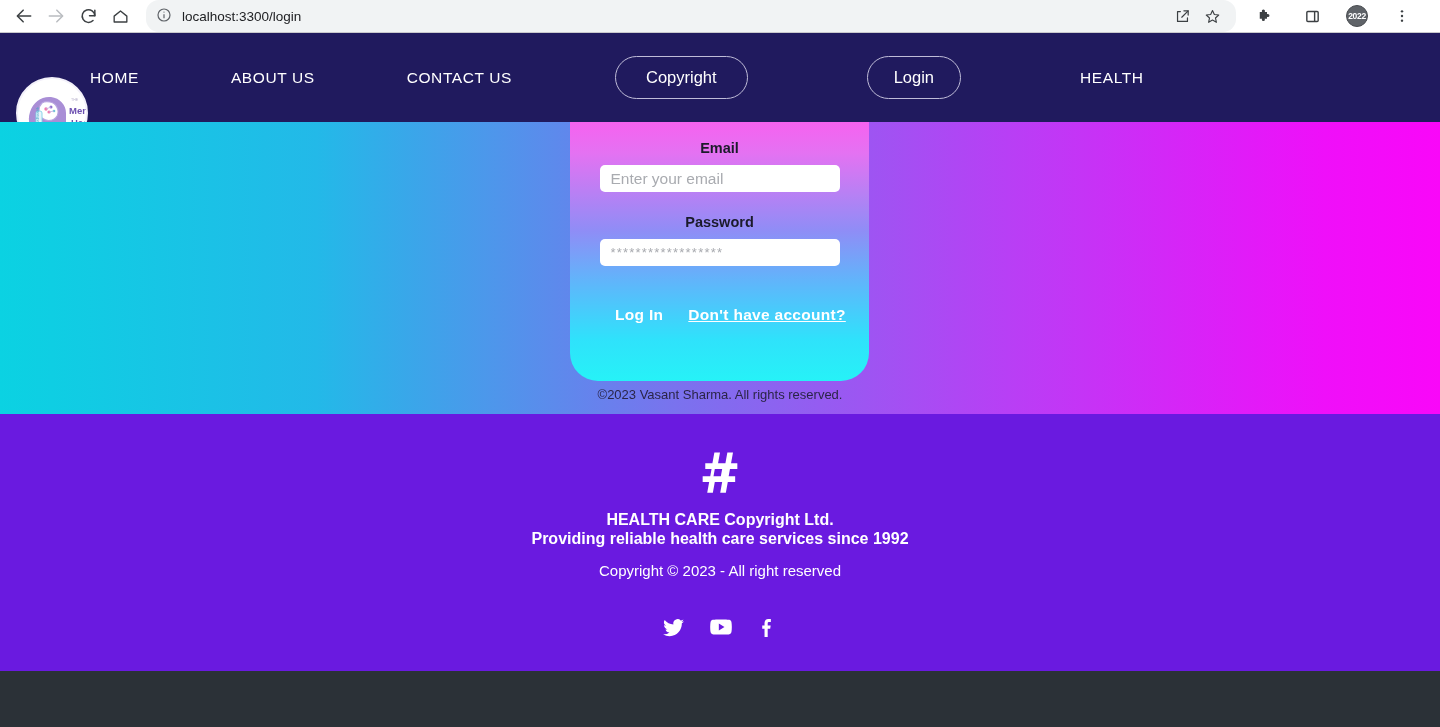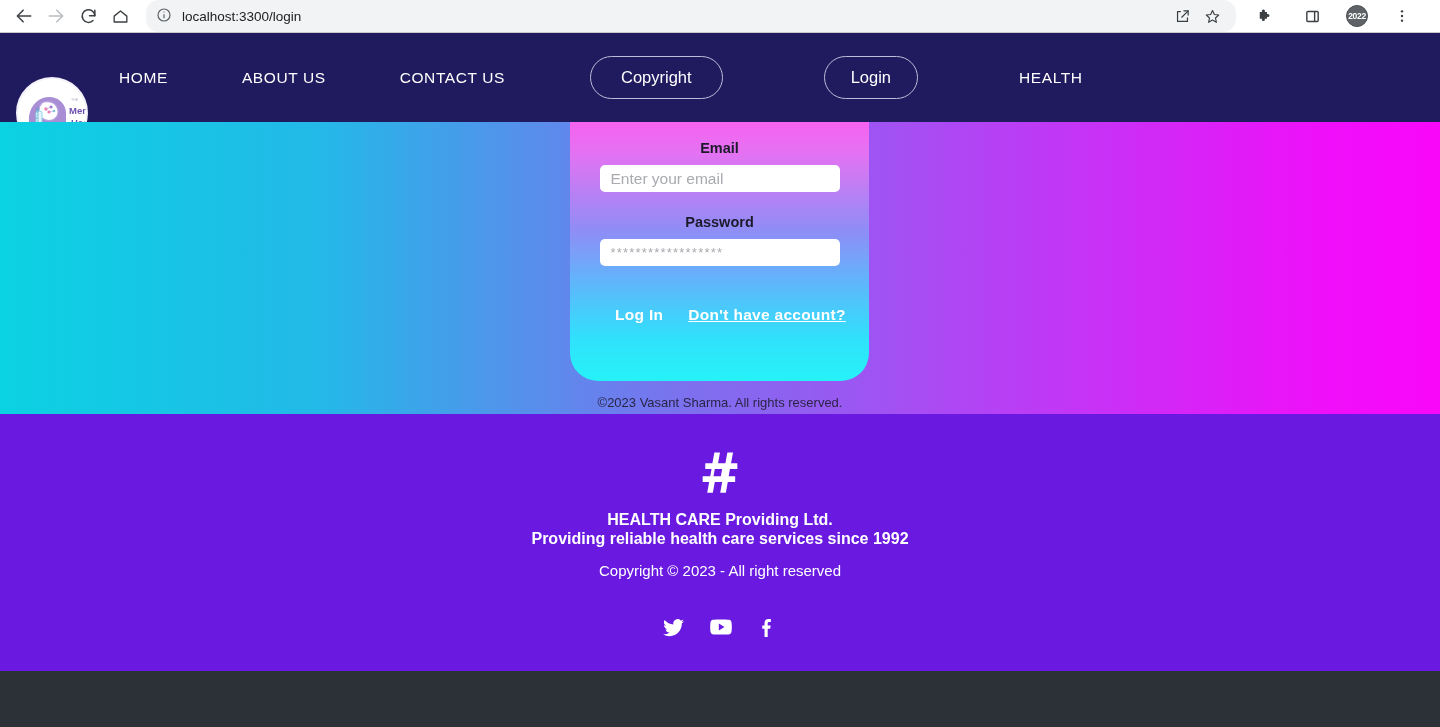--- a/index.html
+++ b/index.html
@@ -67,22 +67,22 @@
     position: absolute; left: 16px; top: 44px;
     width: 72px; height: 72px; border-radius: 50%;
     background: #fdfdff;
     border: 2px solid #f3f1fa;
     overflow: hidden;
   }
   .brand-logo svg { display: block; }
 
   .nav-links {
     display: flex; align-items: center;
-    margin-left: 119px;
-    gap: 0;
+    margin-left: 90px;
+    gap: 18px;
   }
   .nav-link {
     color: #ffffff;
     font-size: 15.5px;
     letter-spacing: 0.6px;
     text-decoration: none;
     white-space: nowrap;
   }
   .nav-link.home { margin-right: 74px; }
   .nav-link.about { margin-right: 74px; }
@@ -149,21 +149,21 @@
     font-weight: bold;
     font-size: 15.5px;
     letter-spacing: 0.3px;
     background: none; border: none;
     font-family: "Liberation Sans", sans-serif;
     cursor: pointer;
     white-space: nowrap;
   }
   .hero-copyright {
     position: absolute;
-    left: 0; right: 0; bottom: 4px;
+    left: 0; right: 0; bottom: 12px;
     text-align: center;
     color: #2a2547;
     font-size: 13px;
   }
 
   
   .site-footer {
     width: 100%; height: 257px;
     background: #6a1ae0;
     color: #ffffff;
@@ -312,21 +312,21 @@
   </div>
   <div class="hero-copyright">©2023 Vasant Sharma. All rights reserved.</div>
 </div>
 
 <div class="site-footer">
   <div class="footer-hash">
     <svg width="52" height="52" viewBox="0 0 24 24" fill="currentColor">
       <path d="M9.4 3h2.6l-.9 5h3.4l.9-5h2.6l-.9 5H20v2.6h-3.4l-.6 3.4H19v2.6h-3.4l-.9 5h-2.6l.9-5H9.6l-.9 5H6.1l.9-5H4v-2.6h3.5l.6-3.4H5.2V8h3.3l.9-5zm.2 7.6-.6 3.4h3.4l.6-3.4H9.6z"></path>
     </svg>
   </div>
-  <div class="footer-line">HEALTH CARE Providing Ltd.</div>
+  <div class="footer-line">HEALTH CARE Copyright Ltd.</div>
   <div class="footer-line">Providing reliable health care services since 1992</div>
   <div class="footer-copy">Copyright © 2023 - All right reserved</div>
   <div class="socials">
     <a href="#">
       <svg width="25" height="25" viewBox="0 0 24 24" fill="currentColor">
           <path d="M22 5.9c-.7.3-1.5.6-2.3.7.8-.5 1.5-1.3 1.8-2.3-.8.5-1.7.8-2.6 1a4.1 4.1 0 0 0-7 3.7A11.6 11.6 0 0 1 3.5 4.7a4.1 4.1 0 0 0 1.3 5.5c-.7 0-1.3-.2-1.9-.5 0 2 1.4 3.7 3.3 4.1-.6.2-1.2.2-1.9.1a4.1 4.1 0 0 0 3.8 2.9 8.3 8.3 0 0 1-6.1 1.7 11.6 11.6 0 0 0 6.3 1.8c7.5 0 11.7-6.3 11.7-11.8v-.5c.8-.6 1.5-1.3 2-2.1z"></path>
         </svg>
     </a>
     <a href="#">
       <svg width="26" height="26" viewBox="0 0 24 24" fill="currentColor">

